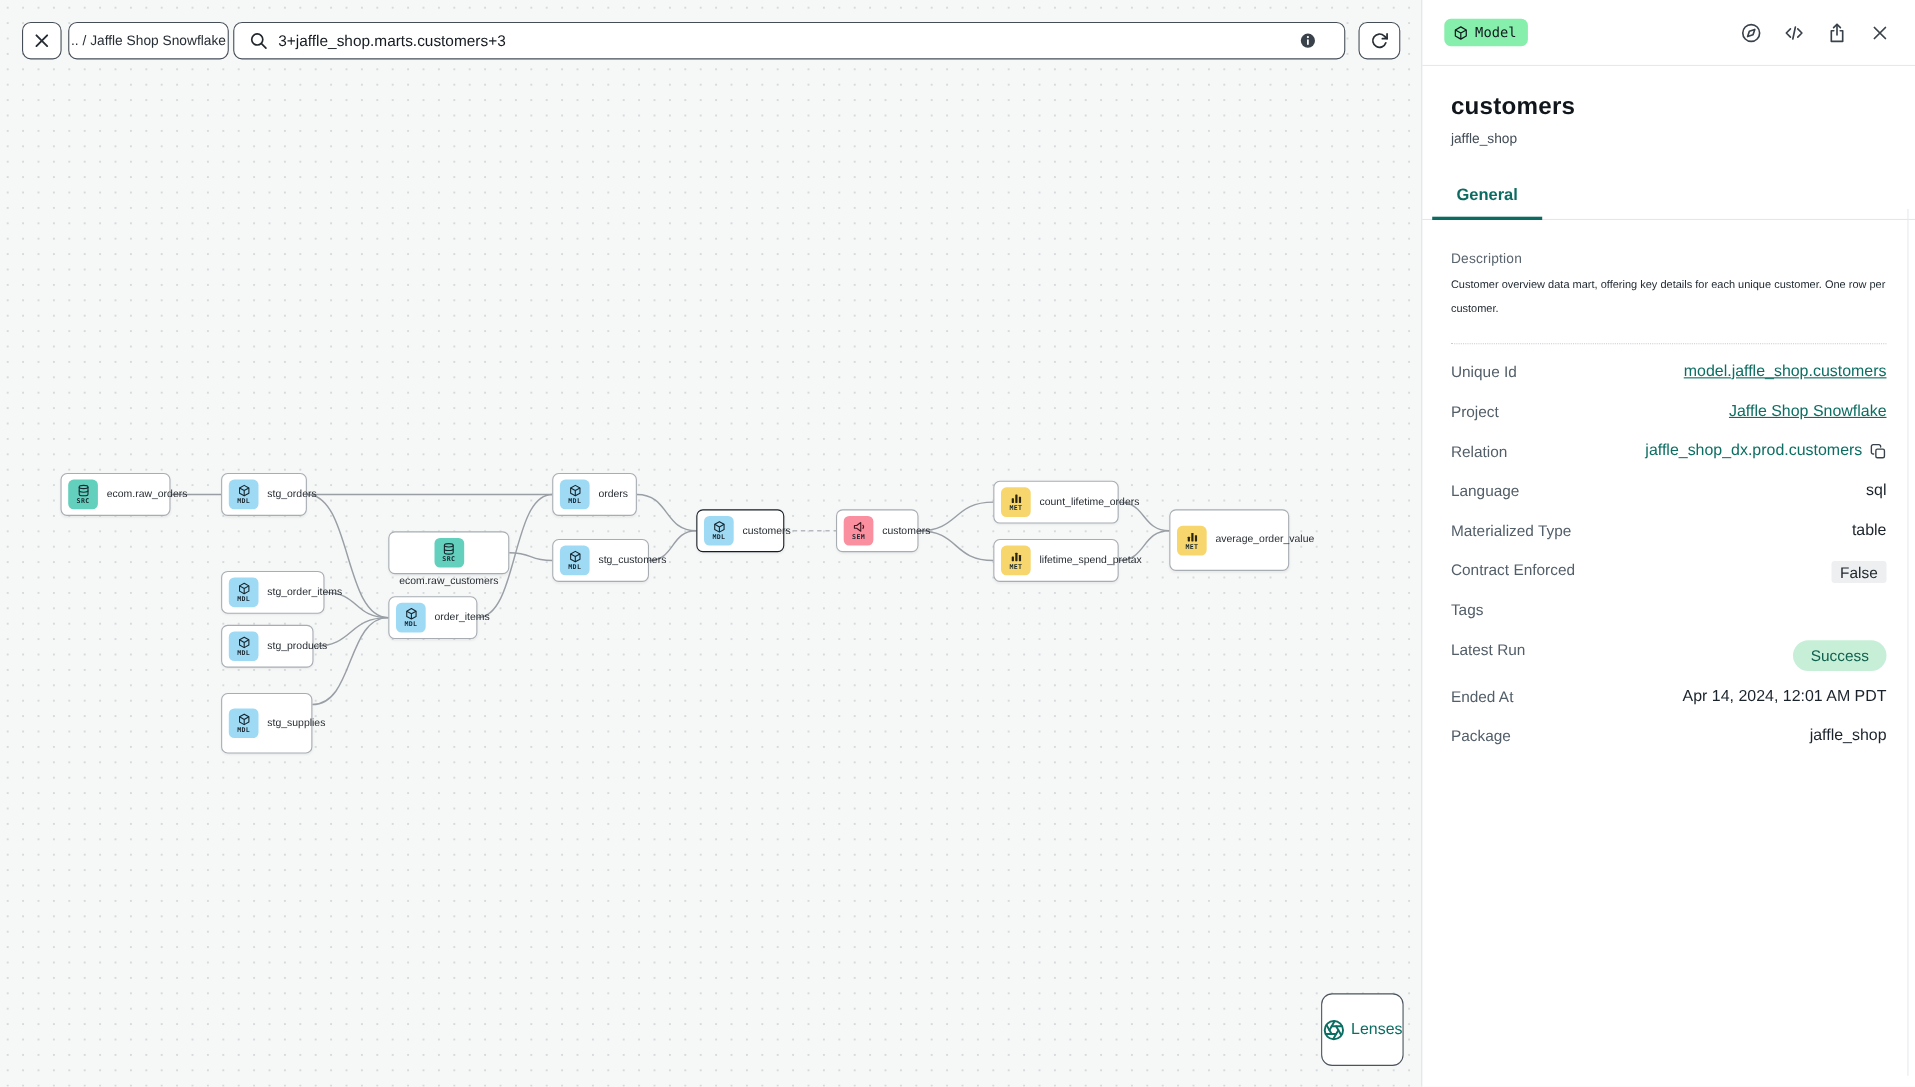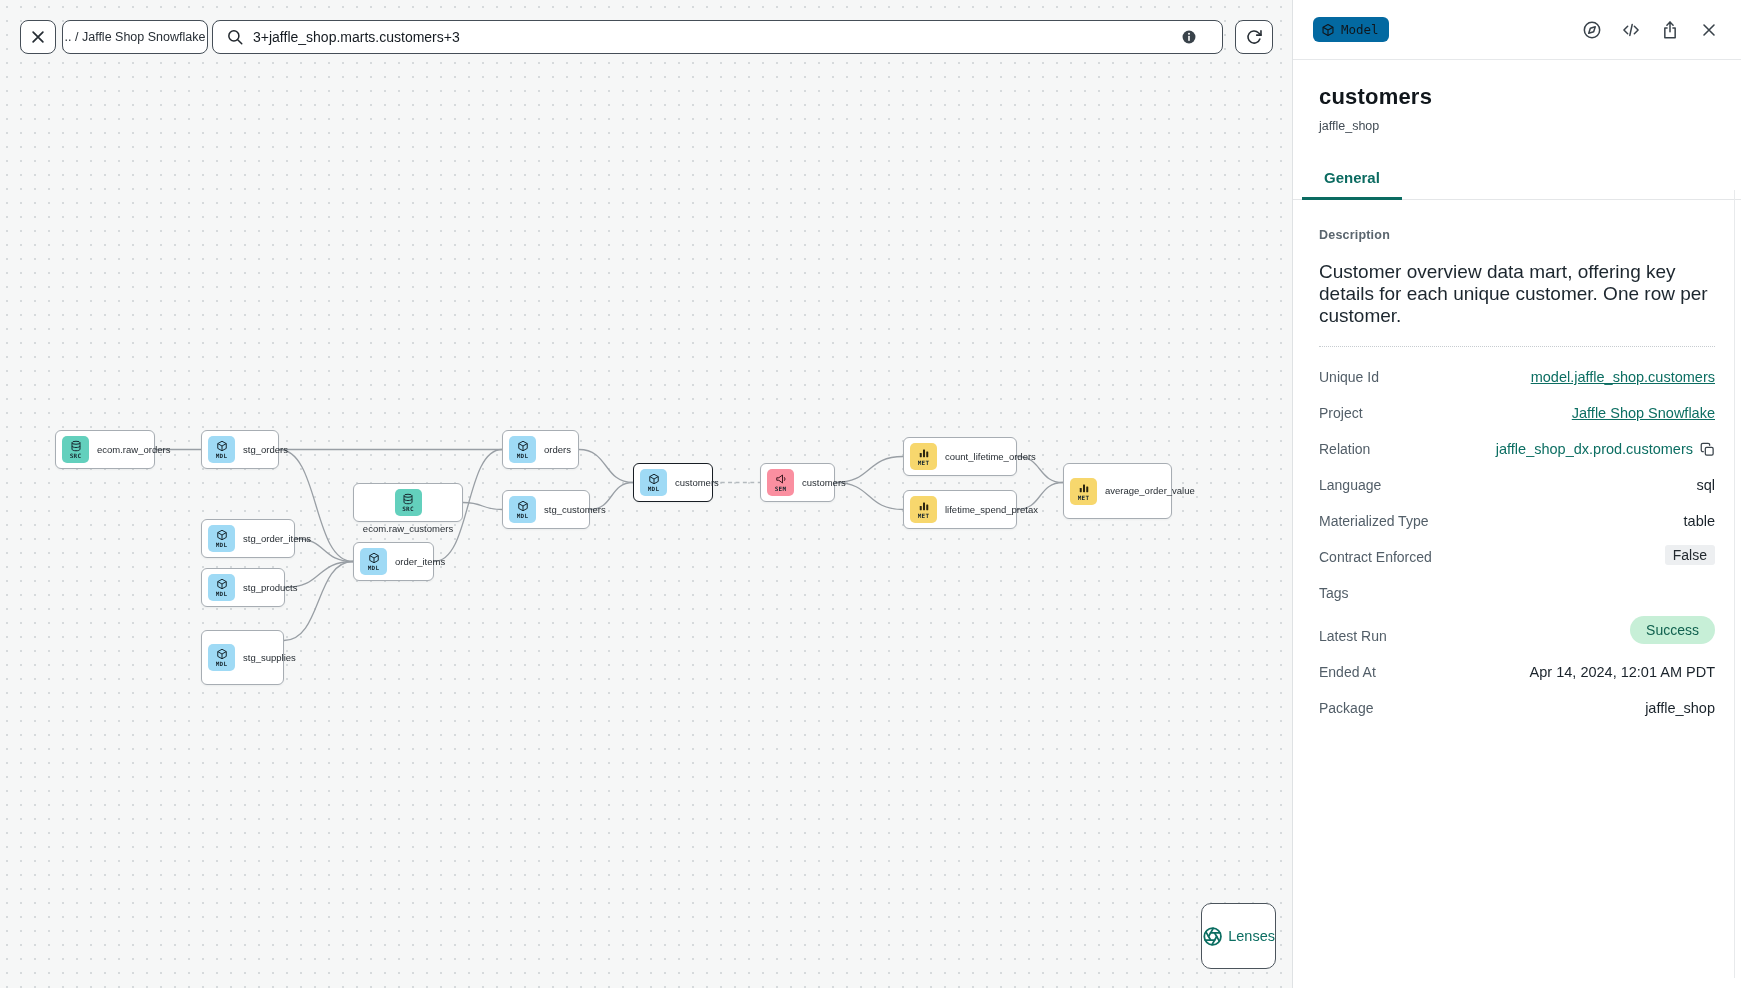--- a/index.html
+++ b/index.html
@@ -81,47 +81,47 @@
   .panel {
     width: 449px; height: 988px; background: #fff;
     border-left: 1px solid #dfe2e4; position: relative; flex: none;
   }
   .panel-scroll-hint { position: absolute; top: 190px; bottom: 10px; right: 6px; width: 1px; background: #e8eaec; }
   .p-header {
     height: 60px; display: flex; align-items: center; justify-content: space-between;
     padding: 0 22px 0 20px; border-bottom: 1px solid #e6e8ea;
   }
   .model-badge {
-    background: #0369a1; border-radius: 6px; padding: 5px 10px 5px 8px;
+    background: #86efac; border-radius: 6px; padding: 5px 10px 5px 8px;
     display: flex; align-items: flex-end; gap: 6px;
     font-family: "DejaVu Sans Mono", monospace; font-size: 12.5px; color: #10171d;
   }
   .model-badge svg { width: 14px; height: 14px; }
   .p-actions { display: flex; align-items: center; gap: 19px; }
   .p-actions .act { width: 20px; height: 20px; cursor: pointer; display: block; }
 
   .p-titleblock { padding: 24px 26px 0 26px; }
   .p-title { font-size: 22px; font-weight: bold; color: #10161b; letter-spacing: .2px; }
   .p-subtitle { margin-top: 9px; font-size: 12.5px; color: #424c55; }
 
   .p-tabs { margin-top: 27px; border-bottom: 1px solid #e4e6e8; padding-left: 9px; }
   .p-tab {
     display: inline-block; padding: 9px 22px 11px 22px;
     font-size: 15px; font-weight: bold; color: #0b6b61;
     border-bottom: 3px solid #0b6b61; margin-bottom: -1px; cursor: pointer;
   }
 
   .p-content { padding: 28px 26px 0 26px; }
-  .desc-label { font-size: 12.5px; font-weight: bold; color: #5a656e; letter-spacing: .2px; }
-  .desc-text { margin-top: 19px; font-size: 19px; line-height: 22px; color: #1c262e; }
+  .desc-label { font-size: 12.5px; font-weight: normal; color: #5a656e; letter-spacing: .2px; }
+  .desc-text { margin-top: 7px; font-size: 10px; line-height: 22px; color: #1c262e; }
   .dotted-divider { border: none; border-top: 1px dotted #c7ccd0; margin: 19px 0 17px 0; }
 
   .rows {}
   .d-row {
-    display: flex; align-items: flex-end; justify-content: space-between;
+    display: flex; align-items: flex-start; justify-content: space-between;
     min-height: 21px; margin-bottom: 15px;
   }
   .d-label { font-size: 14px; color: #525e68; }
   .d-val { font-size: 14.5px; color: #1a232b; text-align: right; }
   .d-link { font-size: 14.5px; color: #0c6e62; text-decoration: underline; cursor: pointer; }
   .d-rel { display: flex; align-items: center; gap: 7px; }
   .d-rel .reltext { font-size: 14.5px; color: #0c6e62; }
   .copy-btn { width: 15px; height: 15px; cursor: pointer; display: block; }
   .badge-gray {
     background: #edeff1; border-radius: 3px; padding: 2px 8px;

